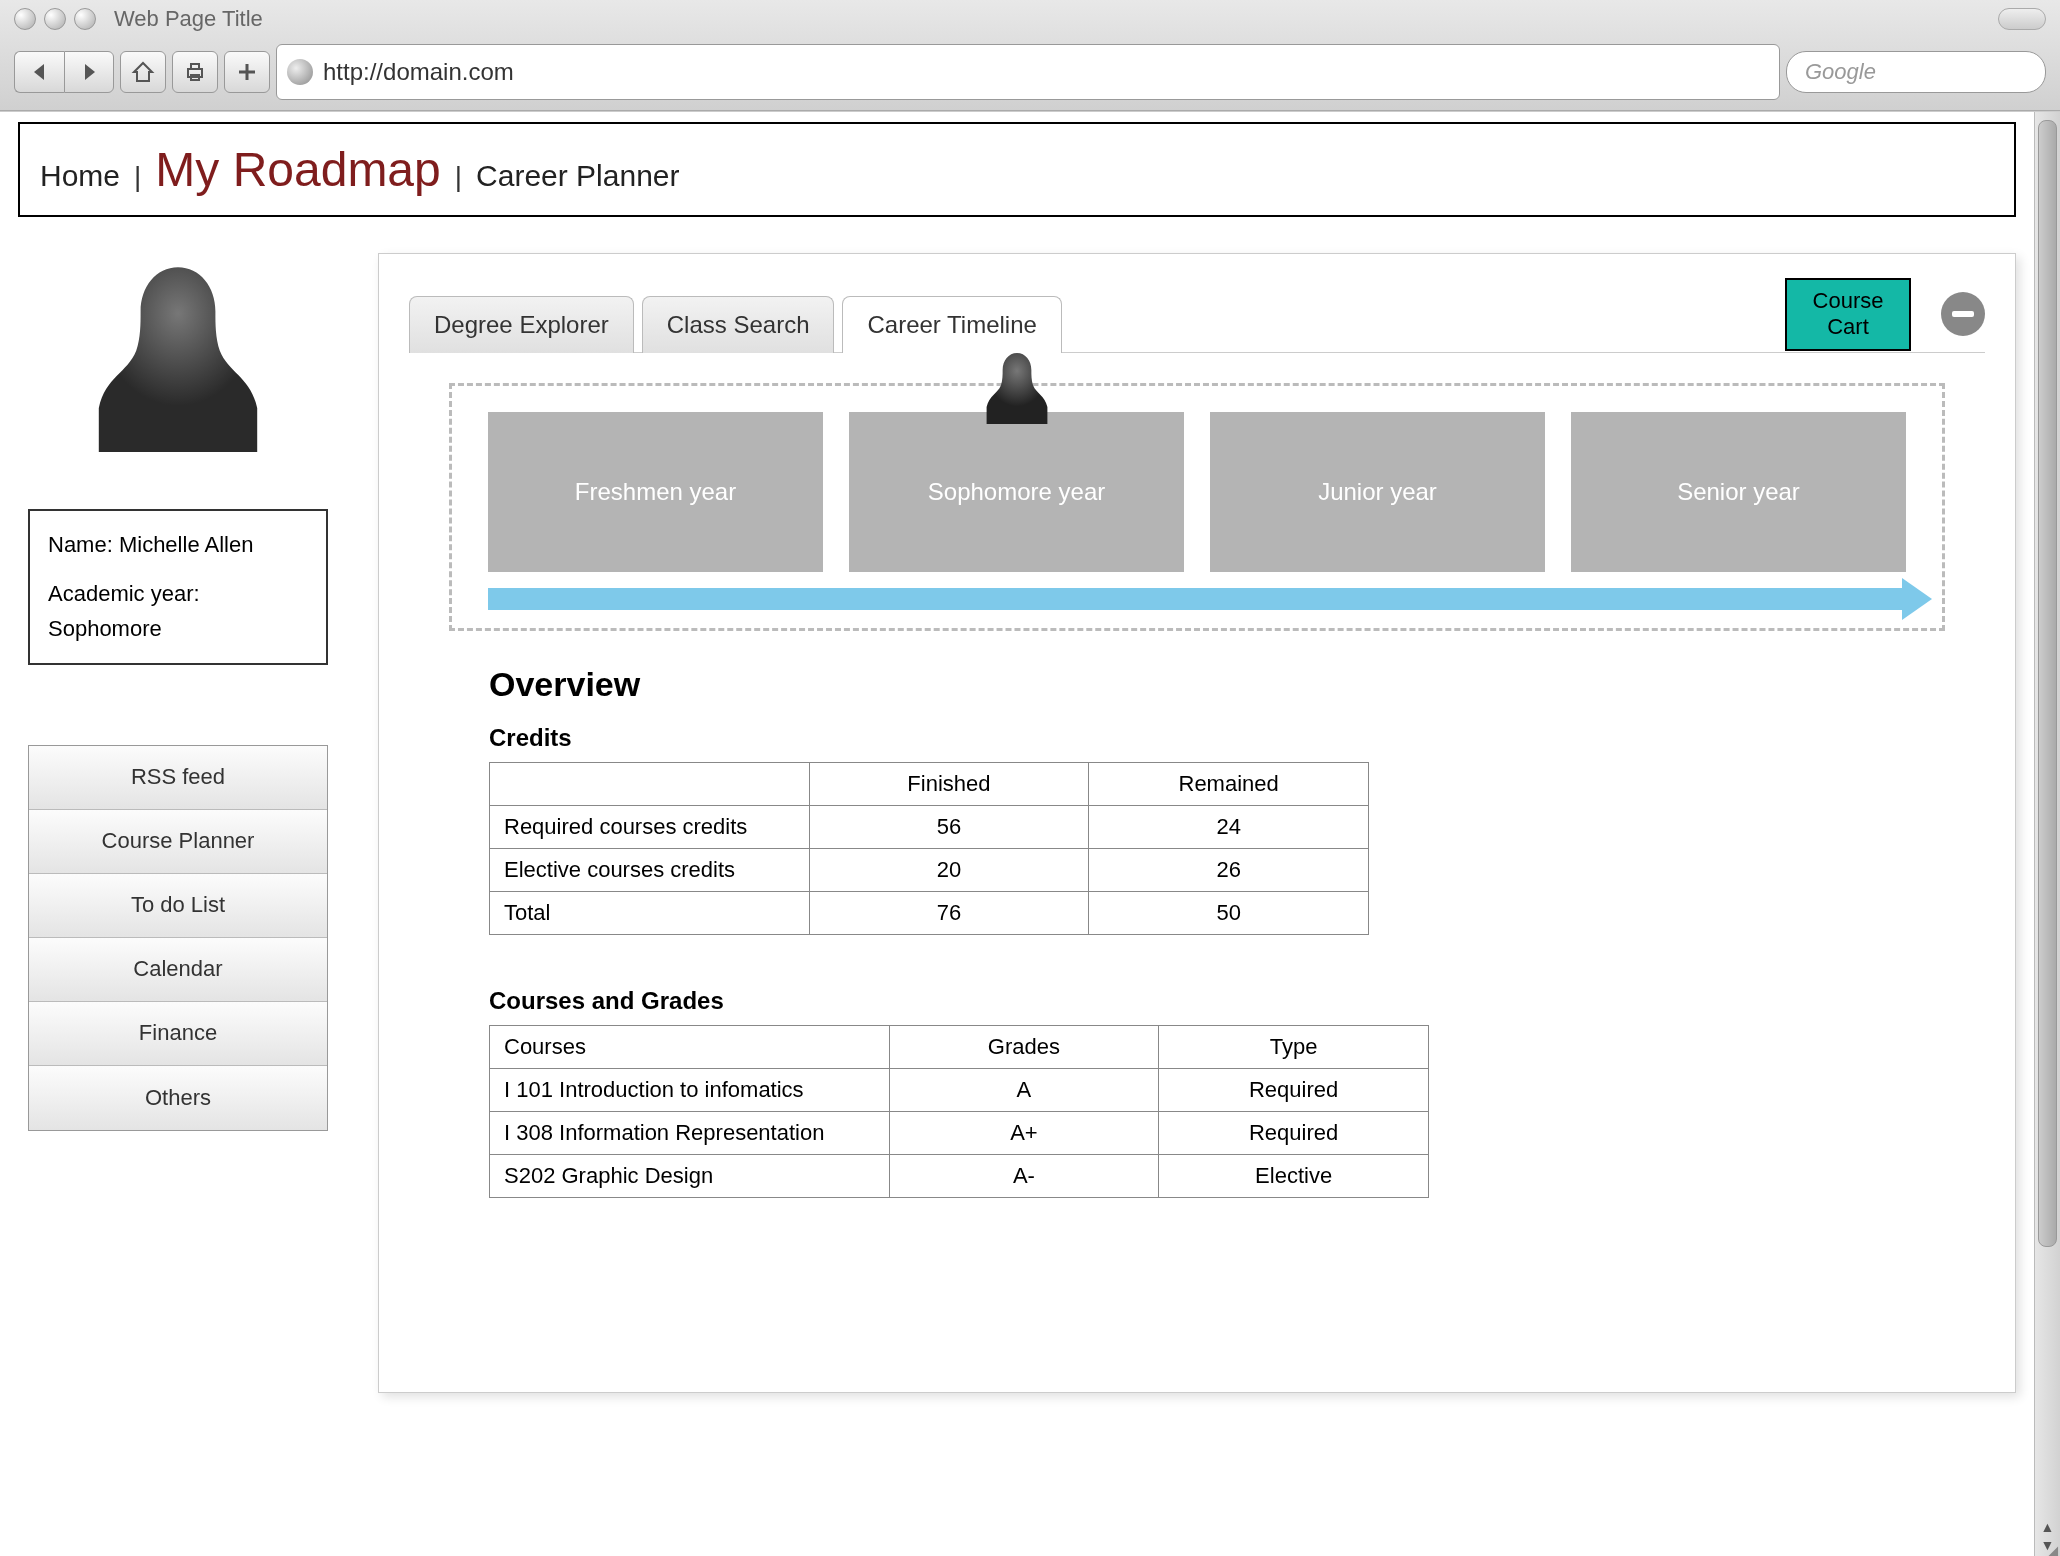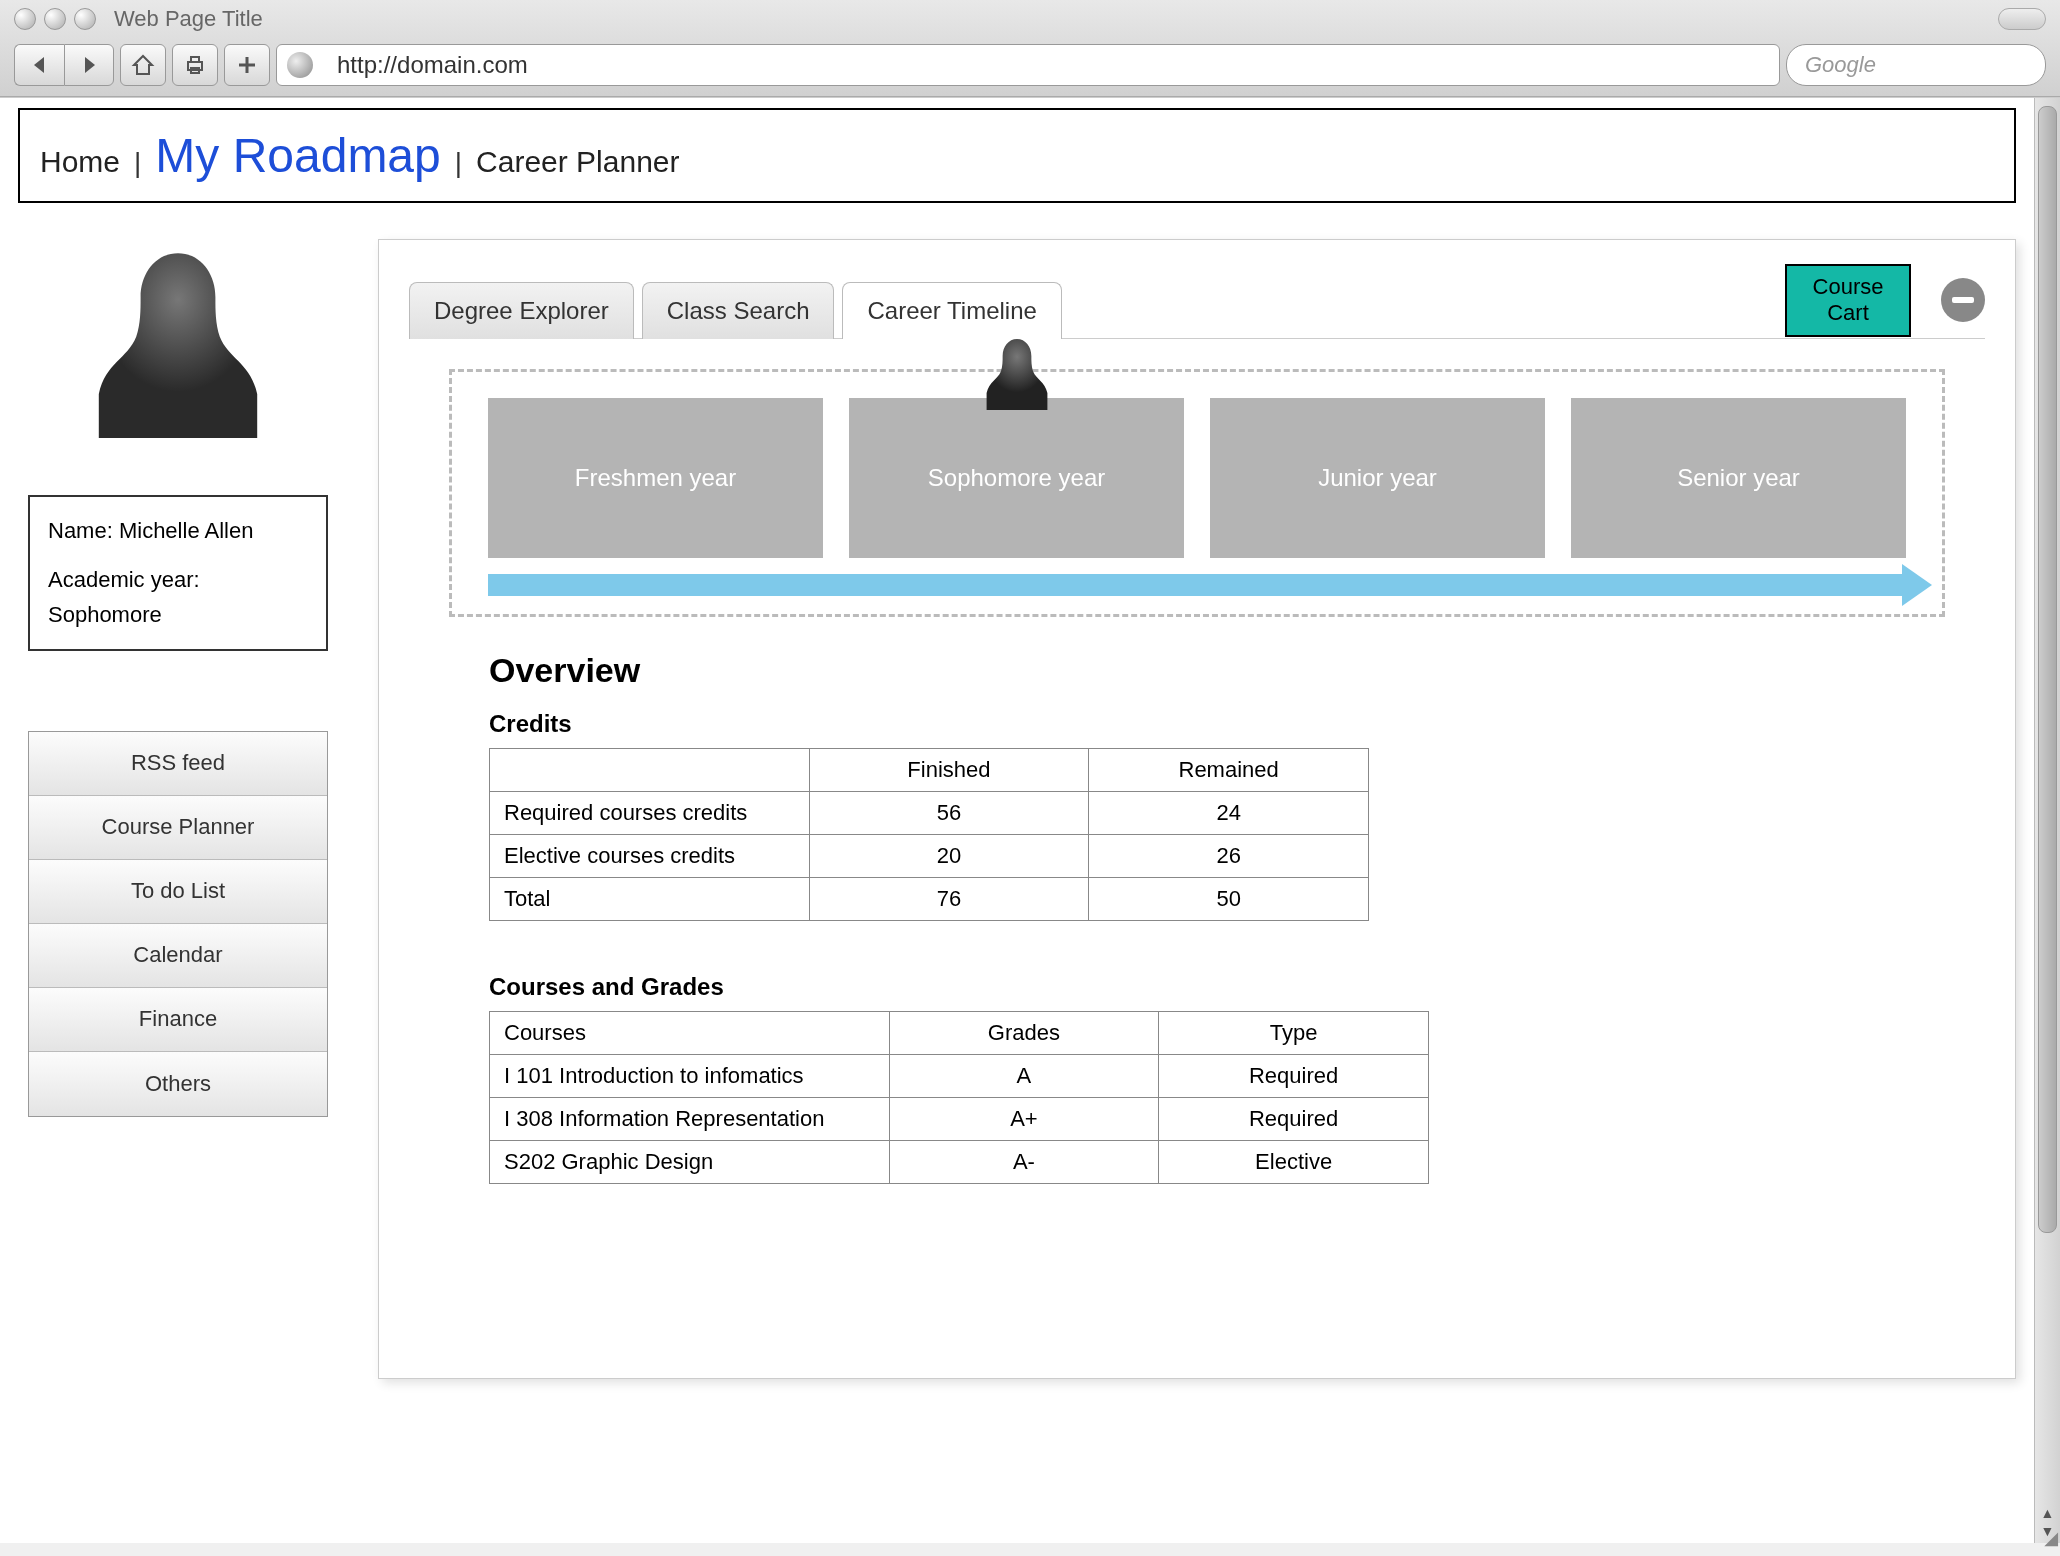--- a/index.html
+++ b/index.html
@@ -41,27 +41,27 @@
   border-radius: 6px;
   display: flex; align-items: center; justify-content: center;
   font-size: 20px; color: #555;
 }
 .nav-group { display: flex; }
 .nav-group .tbtn:first-child { border-radius: 6px 0 0 6px; border-right: none; width: 50px;}
 .nav-group .tbtn:last-child { border-radius: 0 6px 6px 0; width: 50px;}
 .sq { width: 46px; }
 .url-bar {
   flex: 1;
-  height: 42px;
+  height: 56px;
   background: #fff;
   border: 1px solid #999;
   border-radius: 6px;
   display: flex; align-items: center;
   padding: 0 10px;
-  gap: 24px;
+  gap: 10px;
   font-size: 24px;
   color: #333;
 }
 .globe {
   width: 26px; height: 26px; border-radius: 50%;
   background: radial-gradient(circle at 35% 35%, #eee, #888);
 }
 .search-bar {
   width: 260px; height: 42px;
   background: #fff;
@@ -109,21 +109,21 @@
 }
 
 .breadcrumb-box {
   border: 2px solid #000;
   padding: 18px 20px;
   display: flex; align-items: baseline; gap: 14px;
   margin-bottom: 36px;
 }
 .breadcrumb-box .sep { font-size: 28px; color: #333; }
 .crumb-small { font-size: 30px; color: #222; }
-.crumb-large { font-size: 48px; font-weight: 500; color: #1d4ed8; }
+.crumb-large { font-size: 48px; font-weight: 500; color: #7f1d1d; }
 
 .main-cols { display: flex; gap: 40px; align-items: flex-start; }
 .sidebar { width: 320px; display: flex; flex-direction: column; align-items: center; }
 .avatar-lg {
   width: 220px; height: 200px; position: relative; margin-bottom: 18px;
 }
 .avatar-lg svg { width: 100%; height: 100%; }
 .profile-card {
   width: 300px; border: 2px solid #333;
   padding: 16px 18px;

